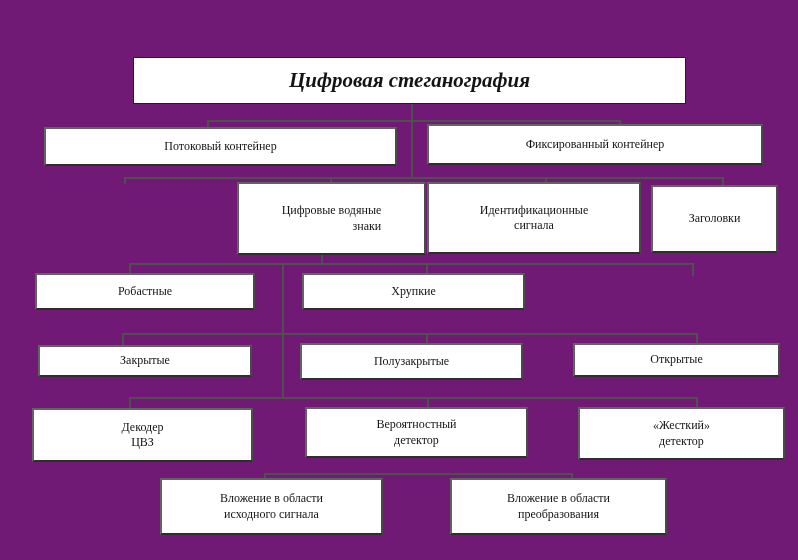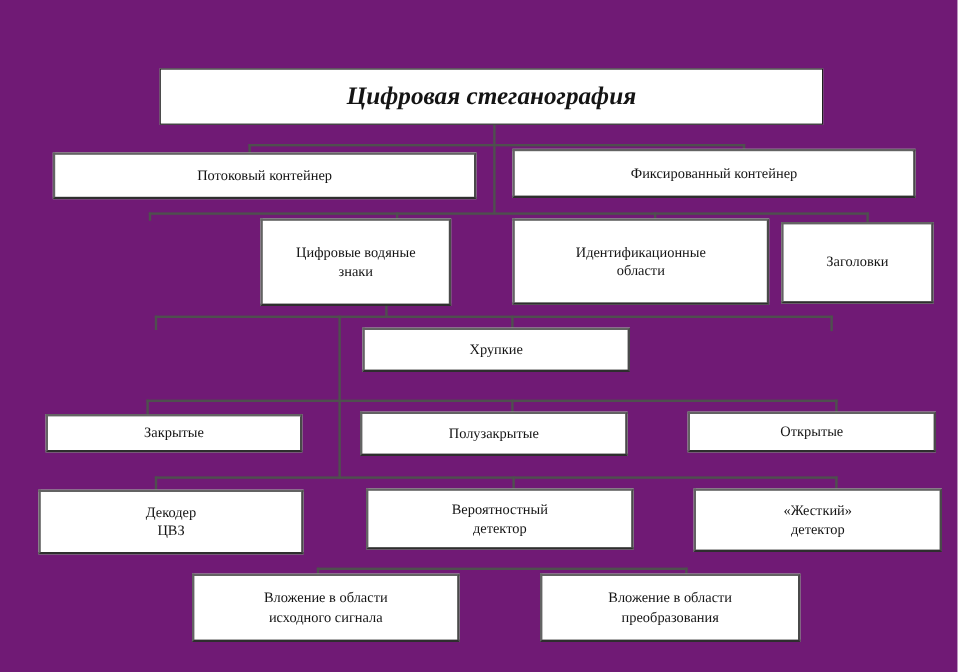--- a/index.html
+++ b/index.html
@@ -38,21 +38,21 @@
     background: #4f4f4f;
   }
   .h { height: 2px; }
   .v { width: 2px; }
 
   
   .b-root { left:133px; top:57px;  width:553px; height:47px; }
   .b-2a   { left:44px;  top:127px; width:353px; height:39px; }
   .b-2b   { left:427px; top:124px; width:336px; height:41px; }
   .b-3a   { left:36px;  top:182px; width:182px; height:73px; }
-  .b-3b   { left:217px; top:182px; width:159px; height:73px; }
+  .b-3b   { left:237px; top:182px; width:189px; height:73px;text-align:right; }
   .b-3c   { left:427px; top:182px; width:214px; height:72px; }
   .b-3d   { left:651px; top:185px; width:127px; height:68px; }
   .b-4a   { left:35px;  top:273px; width:220px; height:37px; }
   .b-4b   { left:302px; top:273px; width:223px; height:37px; }
   .b-4c   { left:570px; top:274px; width:209px; height:38px; }
   .b-5a   { left:38px;  top:345px; width:214px; height:32px; }
   .b-5b   { left:300px; top:343px; width:223px; height:37px; }
   .b-5c   { left:573px; top:343px; width:207px; height:34px; }
   .b-6a   { left:32px;  top:408px; width:221px; height:54px; }
   .b-6b   { left:305px; top:407px; width:223px; height:51px; }
@@ -99,23 +99,24 @@
   <div class="line v" style="left:571px; top:473px; height:7px;"></div>
 
   <div class="box title-box b-root">Цифровая стеганография</div>
 
   <div class="box b-2a">Потоковый контейнер</div>
   <div class="box b-2b">Фиксированный контейнер</div>
 
   <div class="box b-3b">Цифровые водяные
 знаки</div>
   <div class="box b-3c">Идентификационные
-области</div>
+сигнала</div>
   <div class="box b-3d">Заголовки</div>
 
+  <div class="box b-4a">Робастные</div>
   <div class="box b-4b">Хрупкие</div>
 
   <div class="box b-5a">Закрытые</div>
   <div class="box b-5b">Полузакрытые</div>
   <div class="box b-5c">Открытые</div>
 
   <div class="box b-6a">Декодер
 ЦВЗ</div>
   <div class="box b-6b">Вероятностный
 детектор</div>

